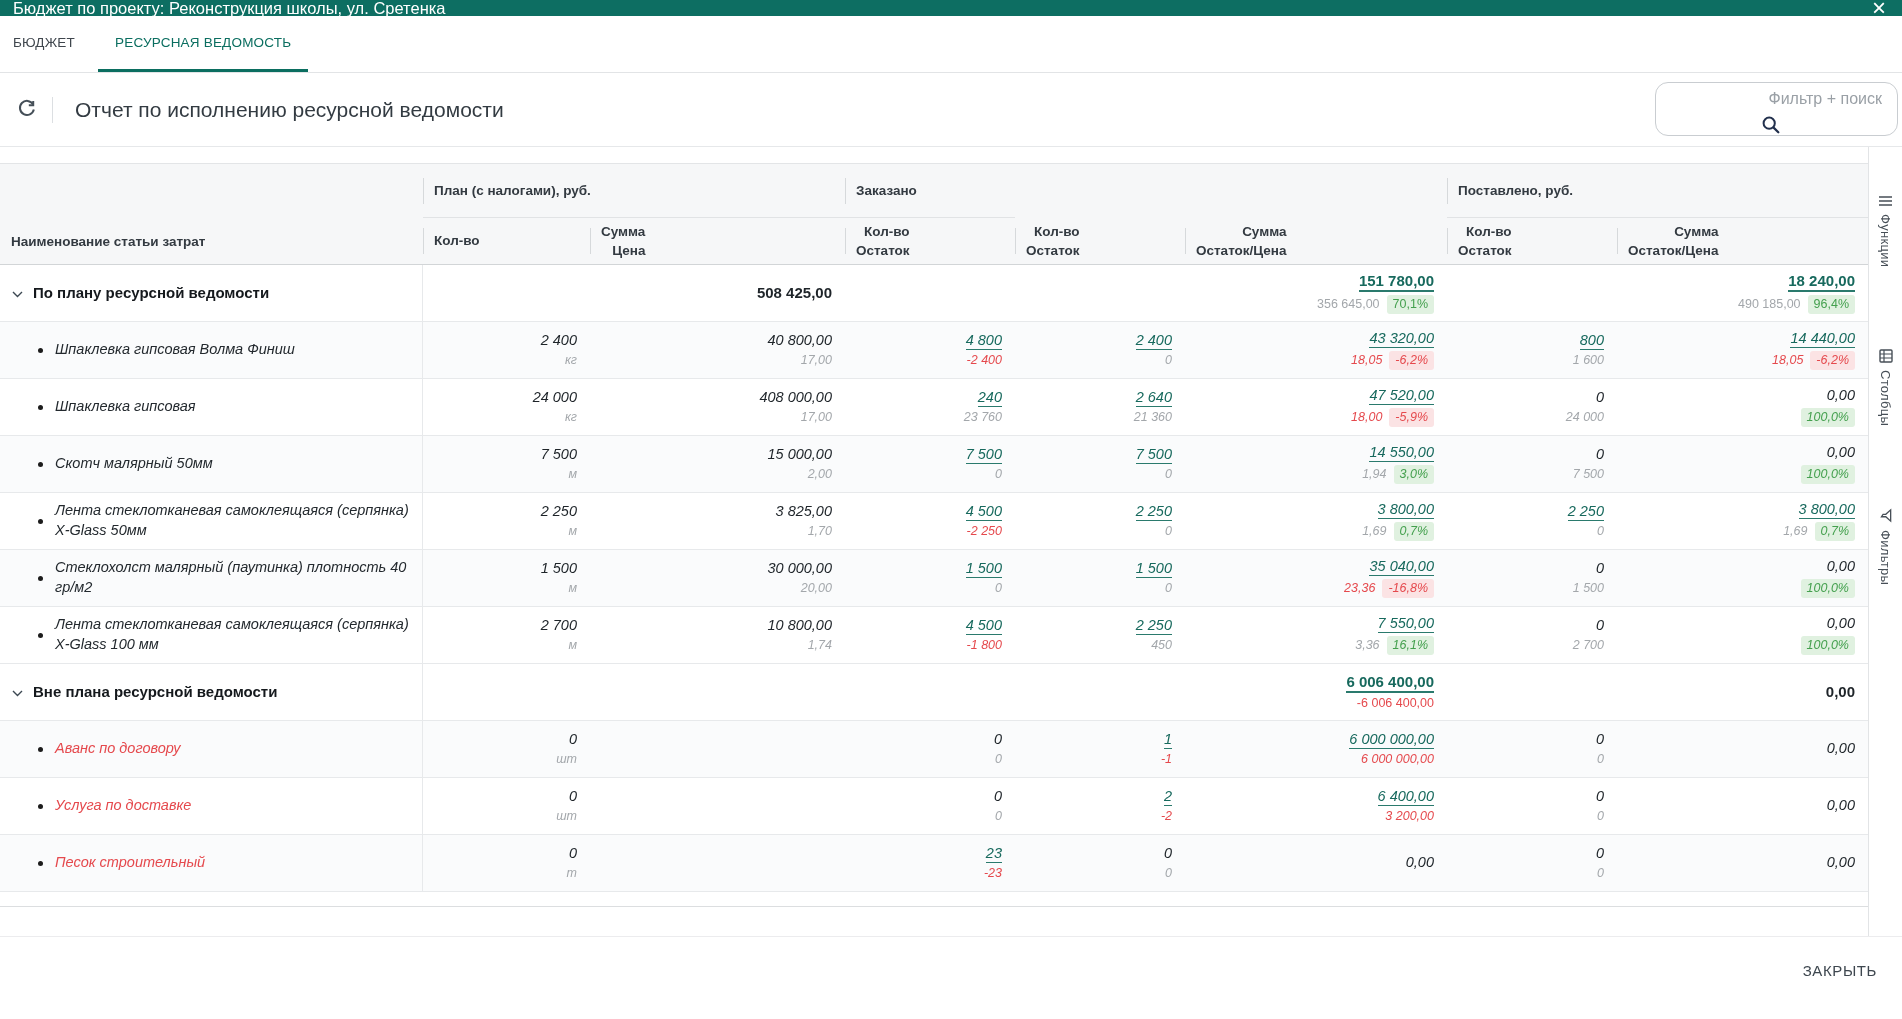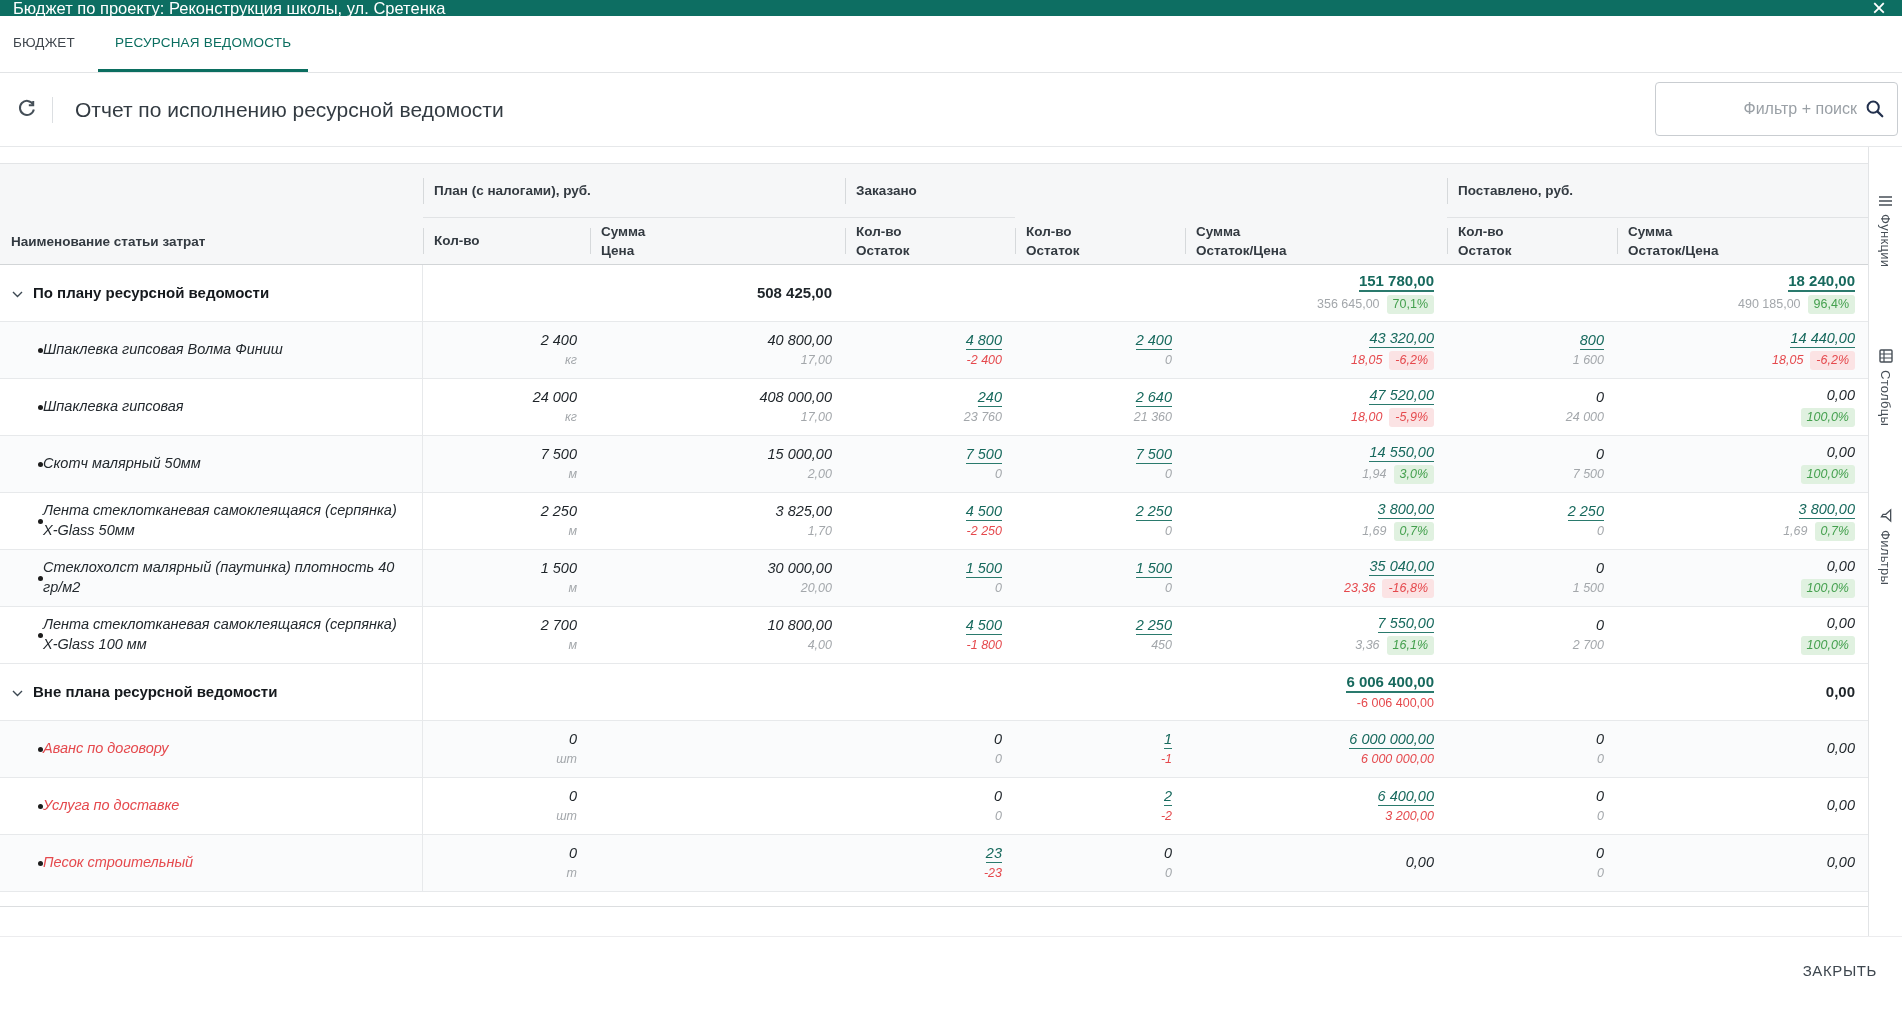--- a/index.html
+++ b/index.html
@@ -18,51 +18,51 @@
          letter-spacing:.2px; cursor:pointer; border-bottom:3px solid transparent; }
   .tab.active { color:#0b6e60; border-bottom-color:#0b6e60; margin-left:10px; padding:0 17px; }
 
   
   .toolbar { height:74px; border-bottom:1px solid #e6e8ea; display:flex; align-items:center;
              padding-left:10px; position:relative; }
   .refresh-btn { width:32px; display:flex; justify-content:center; cursor:pointer; }
   .vdiv { width:1px; height:26px; background:#dcdfe2; margin:0 10px; }
   .toolbar h1 { font-size:21px; font-weight:400; color:#333b42; margin-left:12px; }
   .search { position:absolute; right:4px; top:9px; width:243px; height:54px;
-            border:1px solid #c9cdd1; border-radius:4px; display:flex; align-items:center; background:#fff; }
+            border:1px solid #c9cdd1; border-radius:13px; display:flex; align-items:center; background:#fff;flex-direction:column; }
   .search input { border:none; outline:none; flex:1; min-width:0; text-align:right; font-size:16px;
                   padding:0 8px 0 12px; color:#333; background:transparent; font-family:inherit; }
   .search input::placeholder { color:#9aa0a6; }
   .search svg { margin-right:12px; flex:none; }
 
   
   .content { display:flex; height:789px; }
   .table-area { width:1868px; padding-top:16px; }
   :root { --cols: 423px 167px 255px 170px 170px 262px 170px 251px; }
   .tablegrid { border-bottom:1px solid #dcdee0; padding-bottom:14px; }
 
-  .thead { background:#f6f7f8; border-top:1px solid #e3e5e7; border-bottom:1px solid #d2d5d7; }
+  .thead { background:#f6f7f8; border-top:1px solid #e3e5e7; border-bottom:1px solid #d2d5d7;text-align:right; }
   .hrow1, .hrow2 { display:grid; grid-template-columns:var(--cols); }
   .hrow1 { height:54px; }
   .hrow2 { height:46px; }
   .hcell { position:relative; display:flex; align-items:center; padding-left:11px;
            font-weight:700; font-size:13.5px; color:#333a41; }
   .hrow1 .hcell { border-bottom:1px solid #e1e3e5; }
   .hrow1 .hcell.empty { border-bottom:none; }
   .hcell.sep::before { content:''; position:absolute; left:0; top:50%; transform:translateY(-50%);
                        height:26px; width:1px; background:#d6d9db; }
   .g-plan { grid-column:2/4; } .g-ordered { grid-column:4/5; }
   .g-paid { grid-column:5/7; } .g-delivered { grid-column:7/9; }
   .hl { display:flex; flex-direction:column; gap:3px; line-height:1.15; }
 
   
   .trow { display:grid; grid-template-columns:var(--cols); min-height:57px;
           border-bottom:1px solid #e7e9eb; background:#fff; }
   .trow.shade { background:#fafbfc; }
-  .name-cell { display:flex; align-items:center; gap:0; padding:6px 10px 6px 38px;
+  .name-cell { display:flex; align-items:center; gap:12px; padding:6px 10px 6px 38px;
                border-right:1px solid #e7e9eb; }
   .trow.group .name-cell { padding-left:12px; gap:10px; }
   .bullet { width:5px; height:5px; border-radius:50%; background:#1c1c1c; flex:none; }
   .nm { font-size:14.5px; color:#23292e; line-height:1.35; }
   .trow.item .nm { font-style:italic; }
   .nm.red { color:#e5494d; }
   .trow.group .nm { font-weight:700; font-size:15px; color:#15191d; }
   .chev { flex:none; }
 
   .num { display:flex; flex-direction:column; justify-content:center; align-items:flex-end;
@@ -463,21 +463,21 @@
             </div>
             <div class="cell num">
               <span class="main">2 700</span>
               <div class="subline">
                 <span class="sub">м</span>
               </div>
             </div>
             <div class="cell num">
               <span class="main">10 800,00</span>
               <div class="subline">
-                <span class="sub">4,00</span>
+                <span class="sub">1,74</span>
               </div>
             </div>
             <div class="cell num">
               <span class="main link">4 500</span>
               <div class="subline">
                 <span class="sub red">-1 800</span>
               </div>
             </div>
             <div class="cell num">
               <span class="main link">2 250</span>

